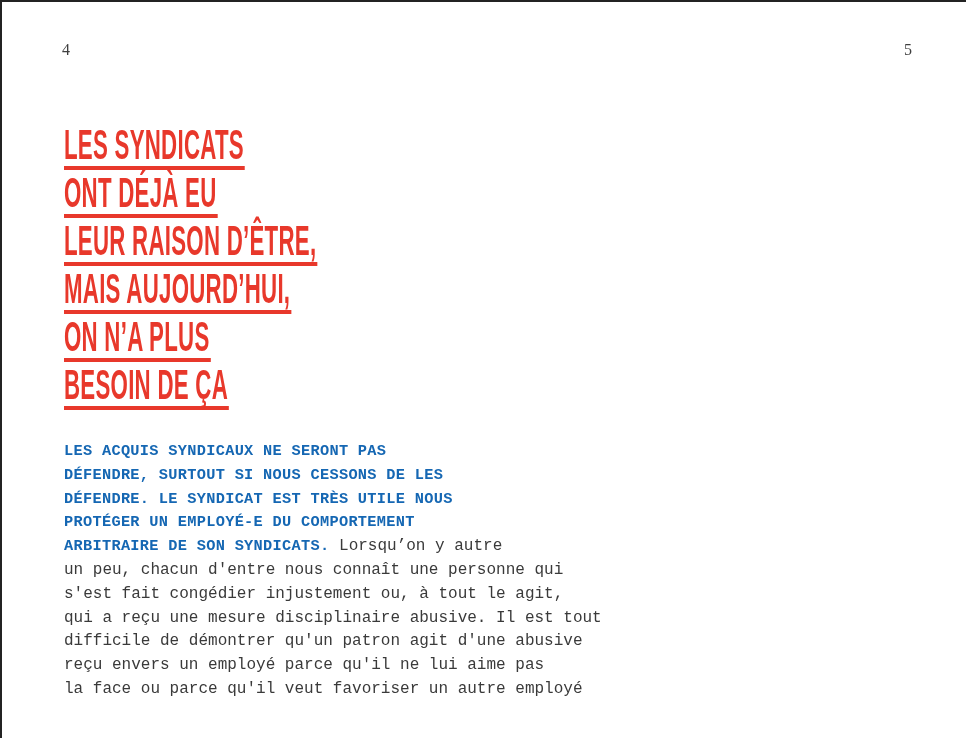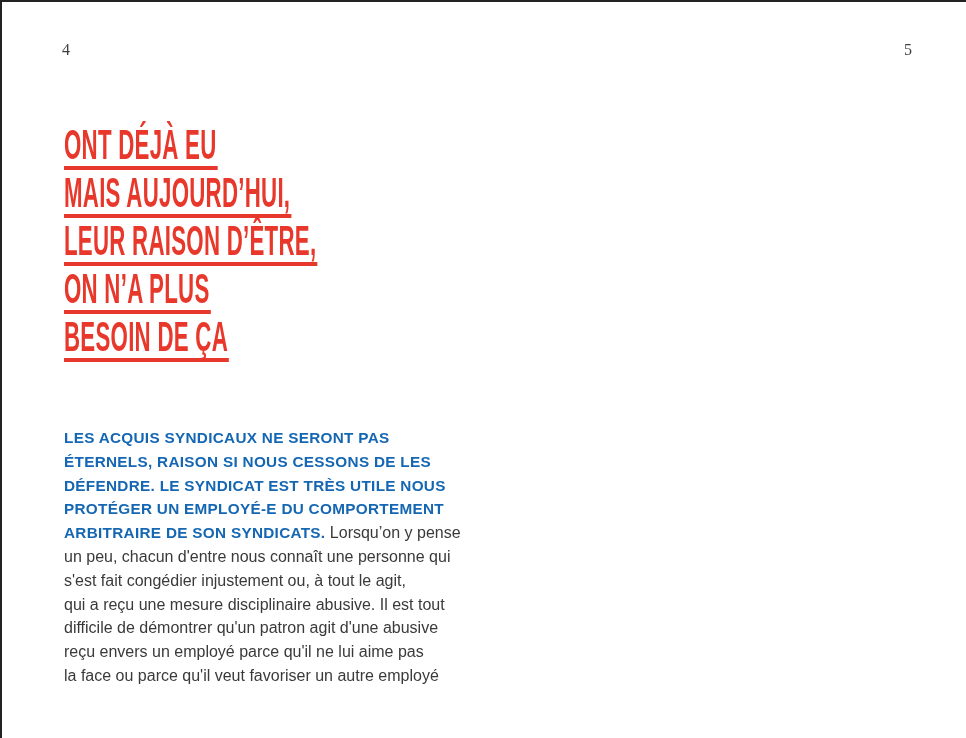--- a/index.html
+++ b/index.html
@@ -51,51 +51,52 @@
     transform-origin: 0 0;
   }
 
   
   .textcol {
     position: absolute;
     font-size: 16px;
     line-height: 23.8px;
     color: #3a3a3a;
   }
-  .col-left  { left: 62px;  top: 424px; }
+  .col-left  { left: 62px;  top: 438px; font-family: Liberation Mono, monospace; }
   .line { white-space: nowrap; }
   .lead {
     color: var(--accent-blue, #1567b3);
     font-weight: bold;
     font-size: 15.3px;
     letter-spacing: 0.3px;
   }
 </style>
 </head>
 <body>
 
 <div class="spread">
 
   <div class="page page-left">
     <div class="page-number pn-left">4</div>
 
     <div class="headline">
+        <div class="h-line"><span class="h-text">LES SYNDICATS</span></div>
         <div class="h-line"><span class="h-text">ONT DÉJÀ EU</span></div>
+        <div class="h-line"><span class="h-text">LEUR RAISON D’ÊTRE,</span></div>
         <div class="h-line"><span class="h-text">MAIS AUJOURD’HUI,</span></div>
-        <div class="h-line"><span class="h-text">LEUR RAISON D’ÊTRE,</span></div>
         <div class="h-line"><span class="h-text">ON N’A PLUS</span></div>
         <div class="h-line"><span class="h-text">BESOIN DE ÇA</span></div>
       </div>
 
     <div class="textcol col-left">
         <div class="line"><span class="lead">LES ACQUIS SYNDICAUX NE SERONT PAS</span></div>
-        <div class="line"><span class="lead">ÉTERNELS, RAISON SI NOUS CESSONS DE LES</span></div>
+        <div class="line"><span class="lead">DÉFENDRE, SURTOUT SI NOUS CESSONS DE LES</span></div>
         <div class="line"><span class="lead">DÉFENDRE. LE SYNDICAT EST TRÈS UTILE NOUS</span></div>
         <div class="line"><span class="lead">PROTÉGER UN EMPLOYÉ-E DU COMPORTEMENT</span></div>
-        <div class="line"><span class="lead">ARBITRAIRE DE SON SYNDICATS.</span><span class="normal"> Lorsqu’on y pense</span></div>
+        <div class="line"><span class="lead">ARBITRAIRE DE SON SYNDICATS.</span><span class="normal"> Lorsqu’on y autre</span></div>
         <div class="line"><span class="normal">un peu, chacun d'entre nous connaît une personne qui</span></div>
         <div class="line"><span class="normal">s'est fait congédier injustement ou, à tout le agit,</span></div>
         <div class="line"><span class="normal">qui a reçu une mesure disciplinaire abusive. Il est tout</span></div>
         <div class="line"><span class="normal">difficile de démontrer qu'un patron agit d'une abusive</span></div>
         <div class="line"><span class="normal">reçu envers un employé parce qu'il ne lui aime pas</span></div>
         <div class="line"><span class="normal">la face ou parce qu'il veut favoriser un autre employé</span></div>
       </div>
   </div>
 
   <div class="page page-right">

